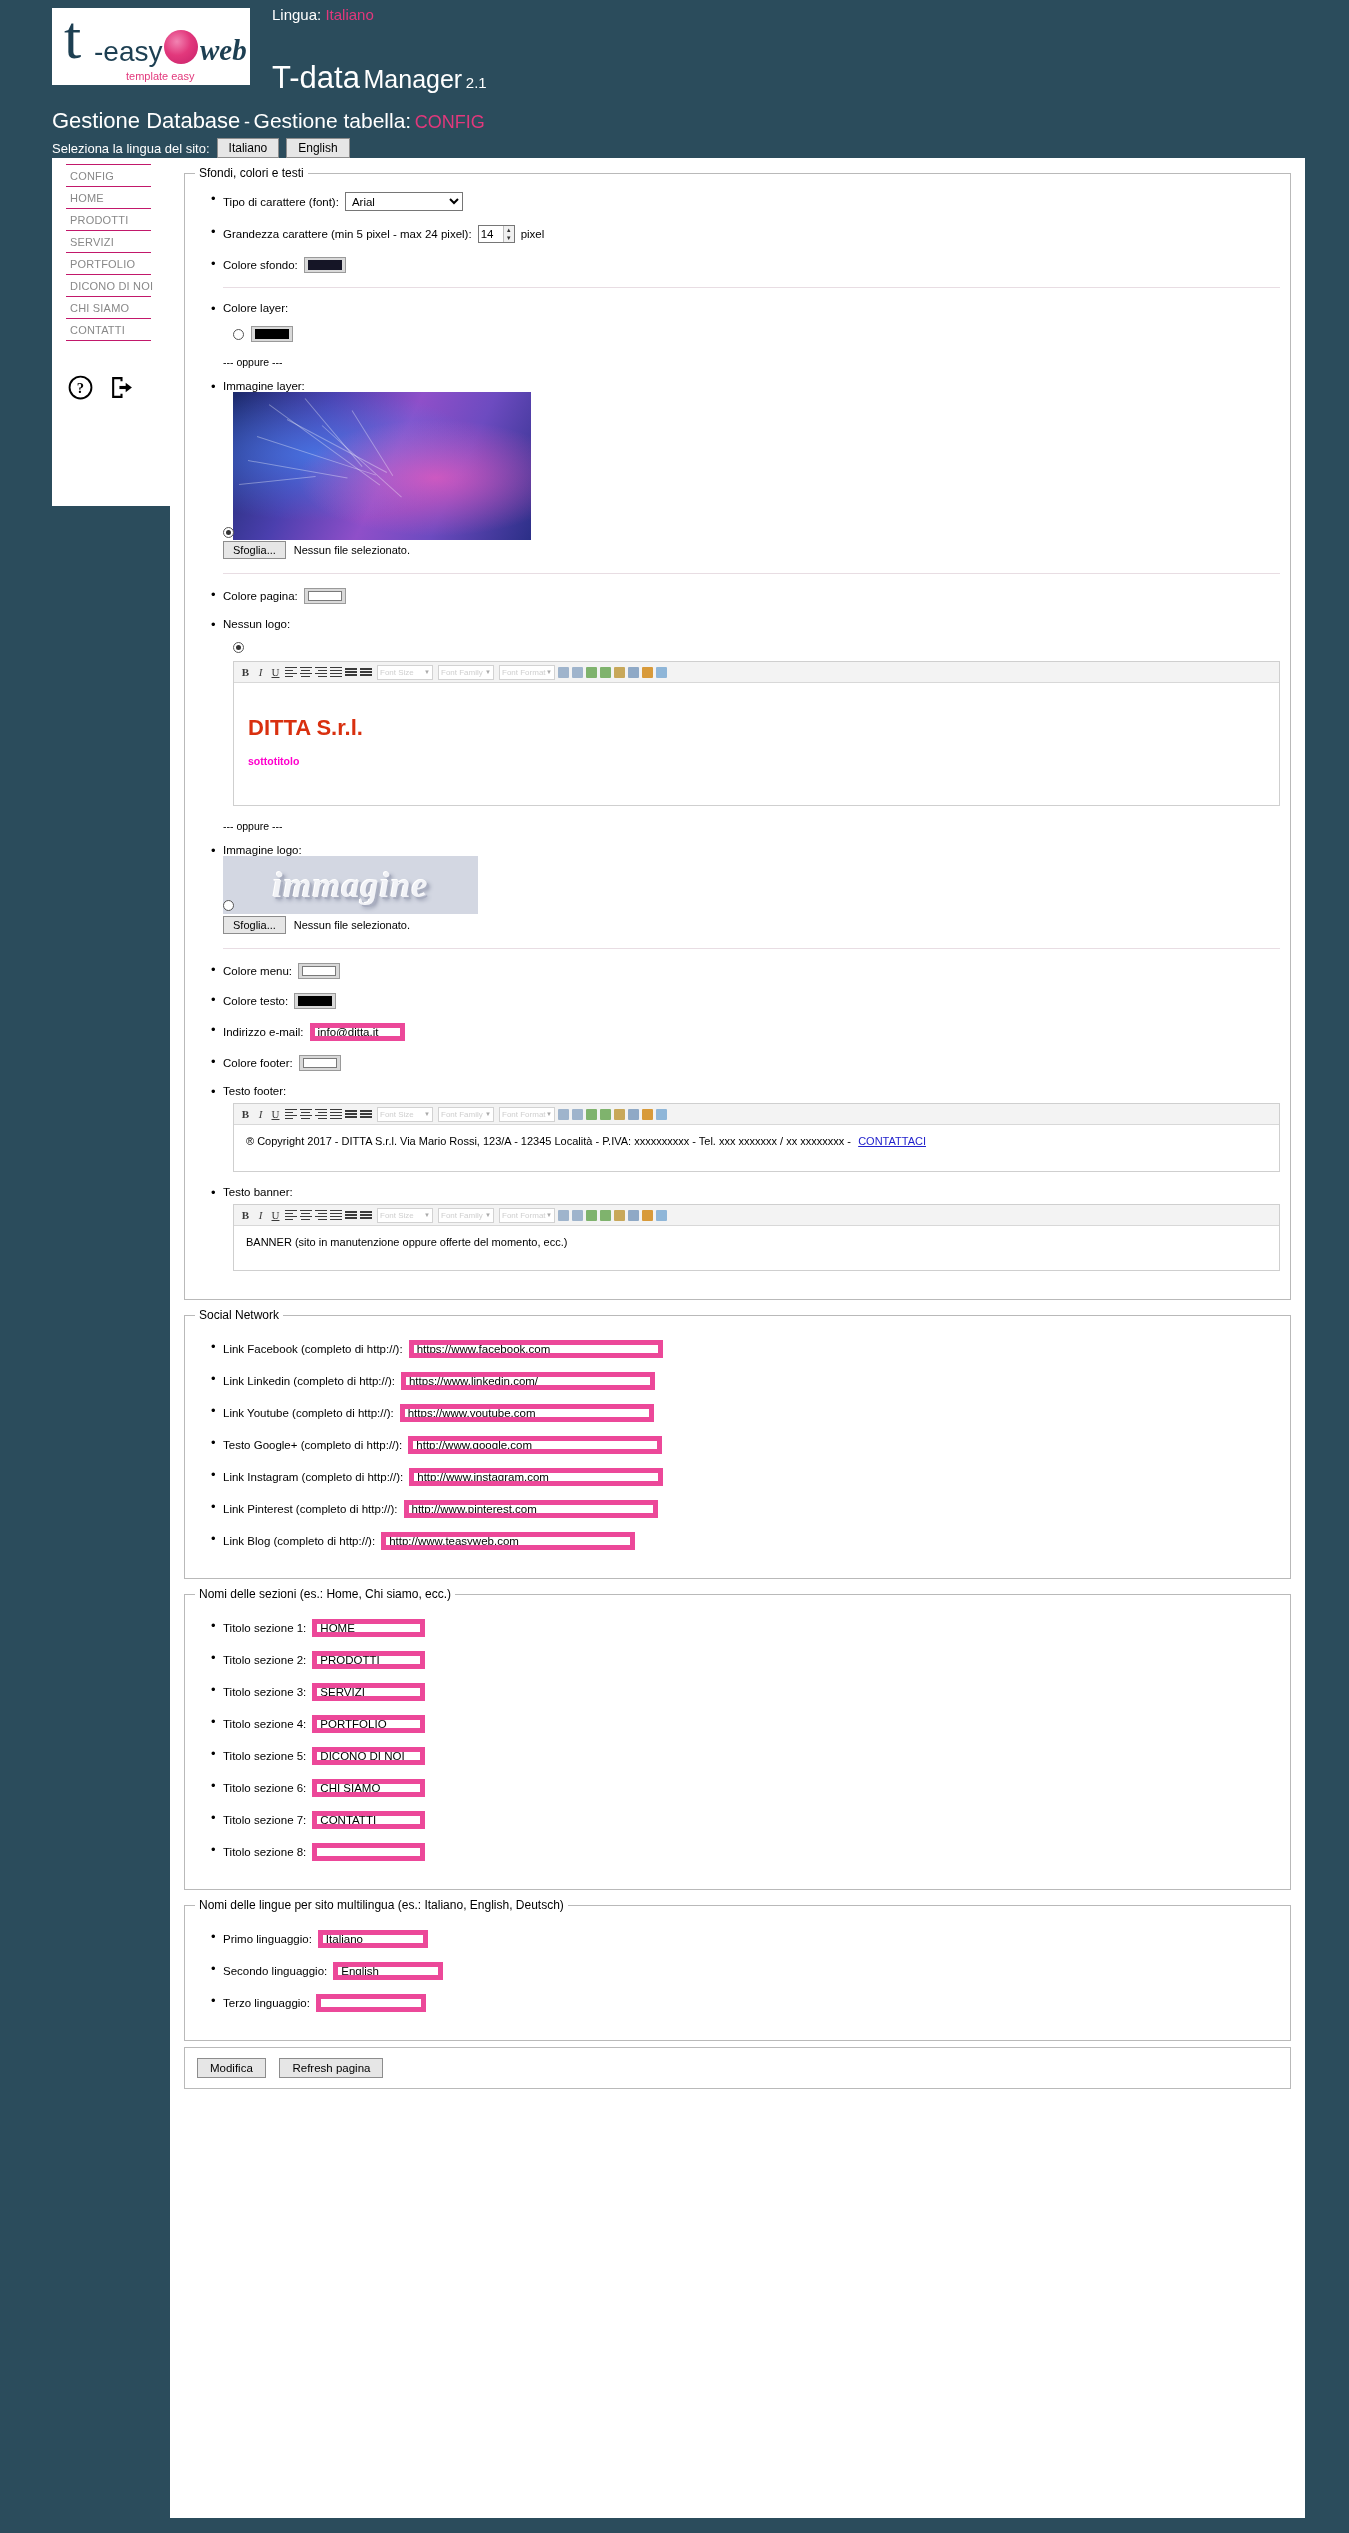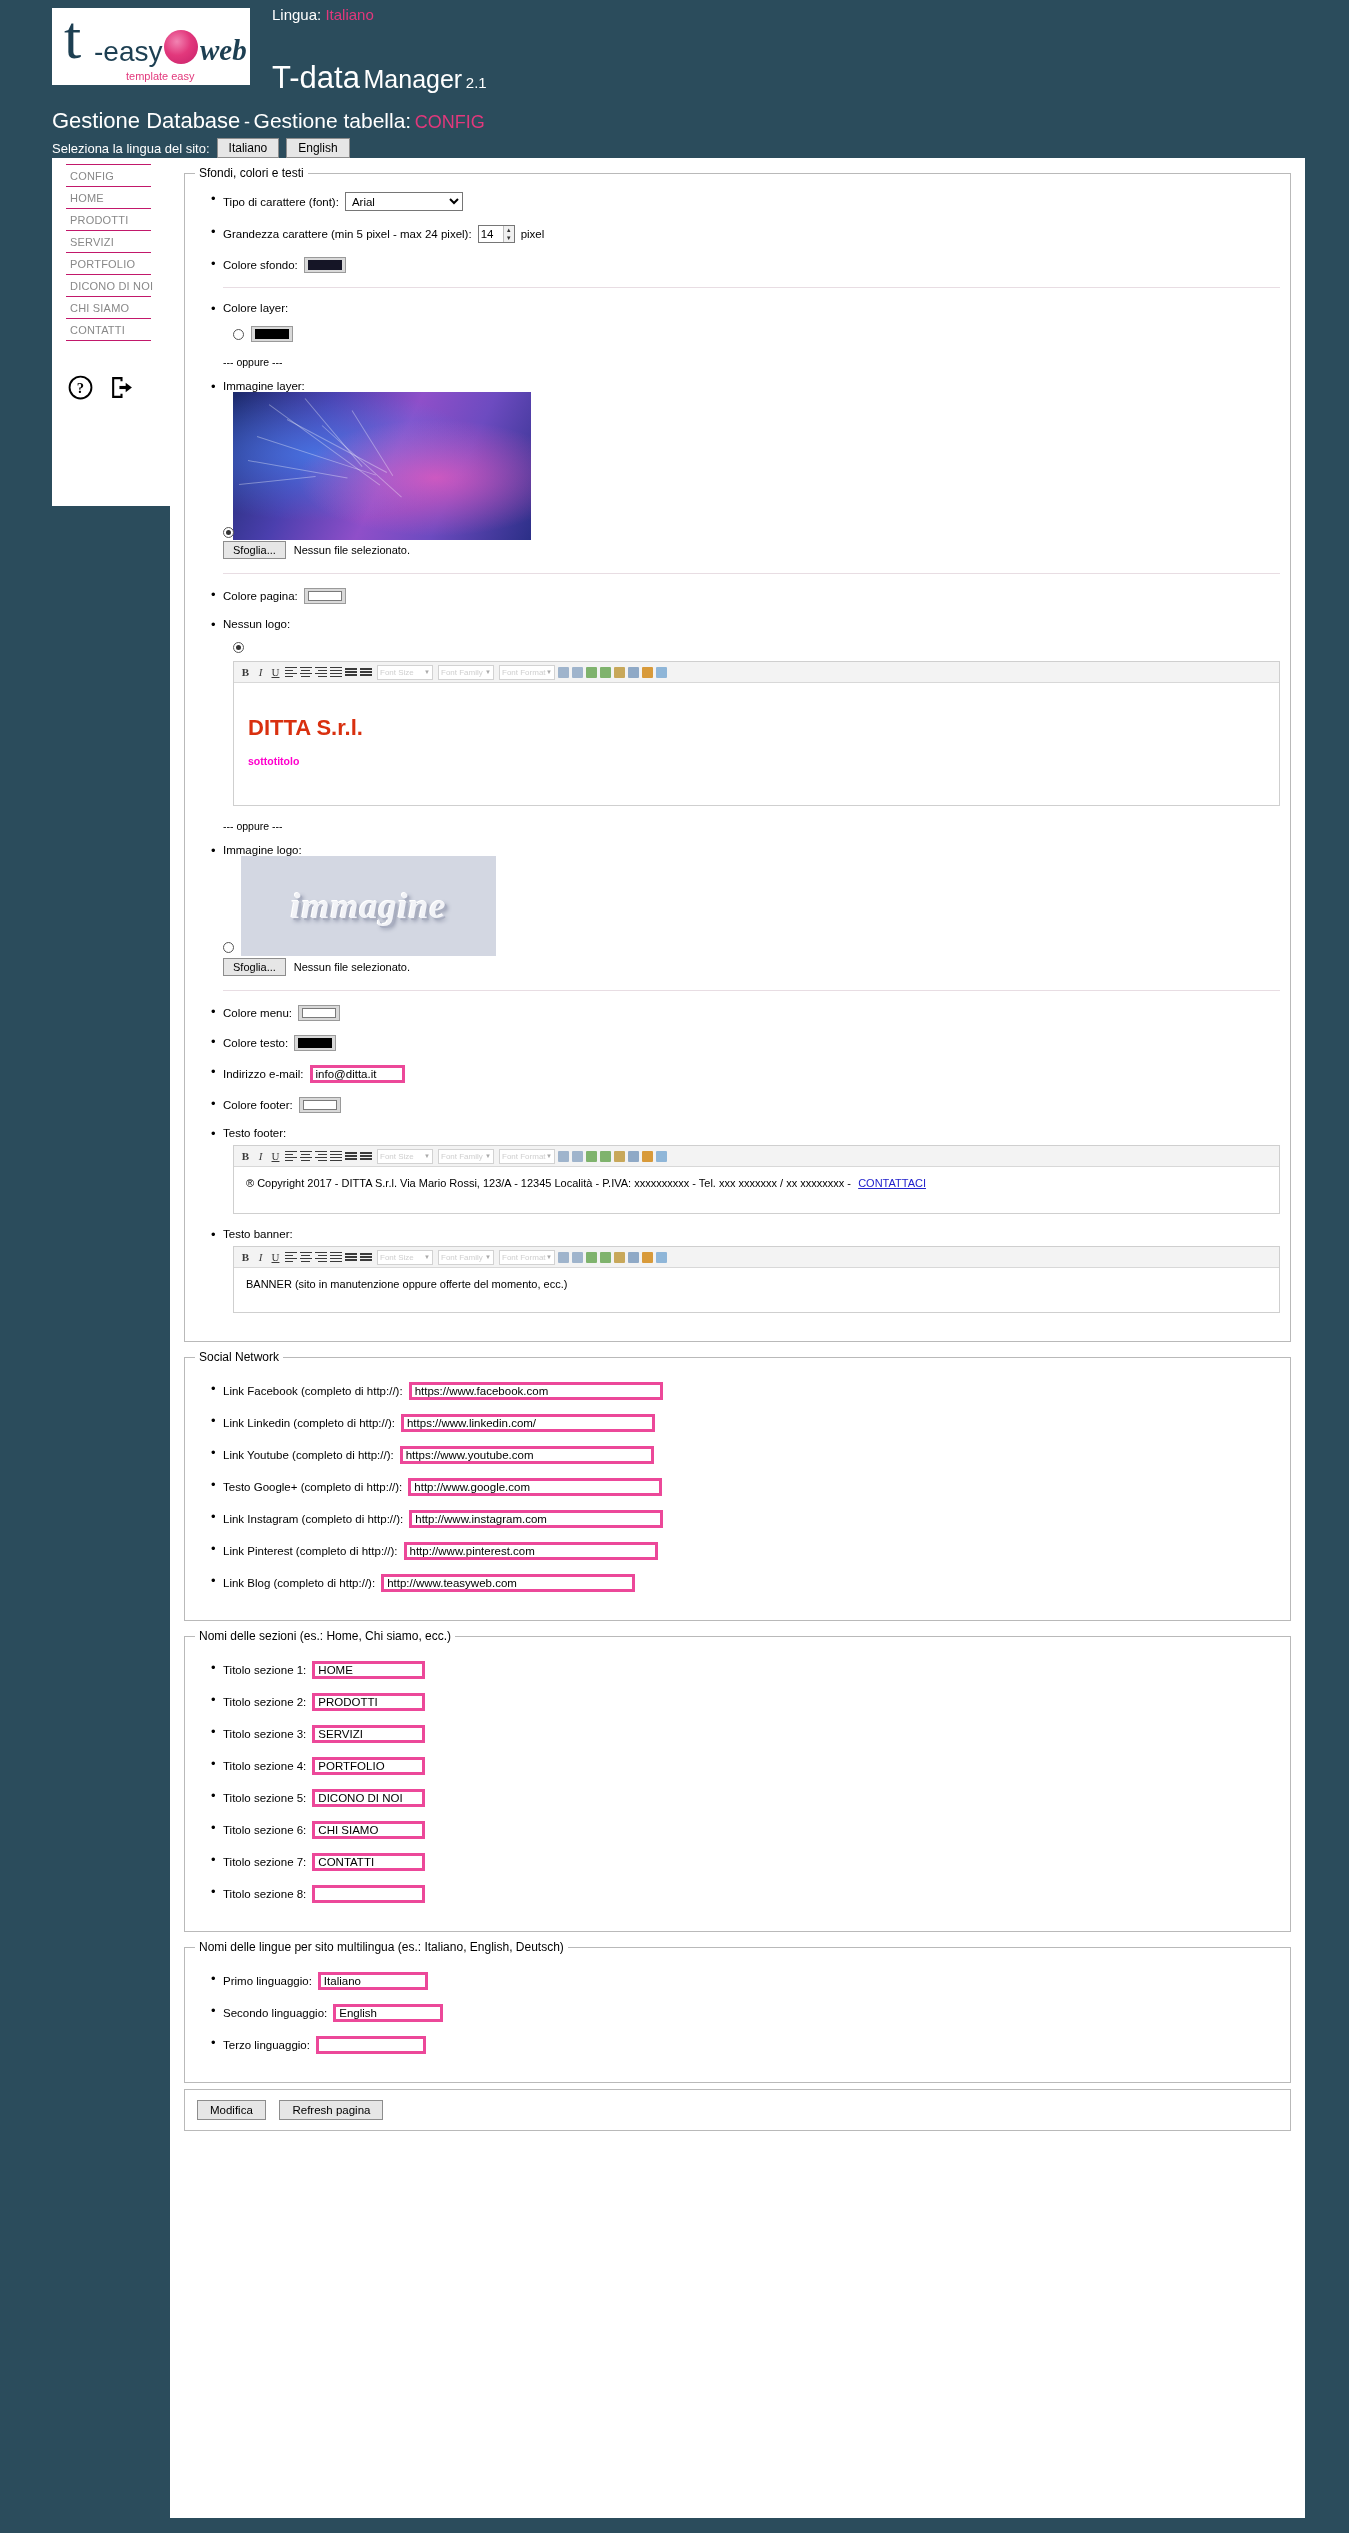--- a/index.html
+++ b/index.html
@@ -187,21 +187,21 @@
       radial-gradient(ellipse at 28% 42%, rgba(70,120,230,.85) 0%, rgba(70,120,230,0) 55%),
       linear-gradient(115deg, #1b2a6b 0%, #4b3fae 28%, #8f4fc9 52%, #6d4bc0 72%, #2b2f87 100%);
       position:relative; overflow:hidden;
   }
   .layer-img .streak {
     position:absolute; background:rgba(255,255,255,.35);
     transform-origin:left center;
   }
 
   .logo-img-preview {
-    width:255px; height:100px; margin-left:18px;
+    width:255px; height:58px; margin-left:0;
     background:#d3d7e2; display:flex; align-items:center; justify-content:center;
   }
   .logo-img-preview span {
     font-family:"Liberation Serif", serif;
     font-style:italic; font-weight:bold; font-size:36px;
     color:#f2f3f7;
     text-shadow: 2px 2px 0 #a9aec0, -1px -1px 0 #ffffff, 3px 3px 4px #8a90a5;
     letter-spacing:1px;
   }
 
@@ -234,21 +234,21 @@
 
   .ed-title { font-size:22px; font-weight:bold; color:#d9300f; margin:22px 0 0 6px; }
   .ed-sub { font-size:10.5px; font-weight:bold; color:#ff00cc; margin:14px 0 10px 6px; }
   .ed-text { font-size:11px; color:#000; margin:4px 0 0 4px; }
   .ed-link { color:#2222cc; text-decoration:underline; }
 
   
   input.txt {
     font-family:"Liberation Sans", sans-serif;
     font-size:11.5px; height:18px; padding:1px 3px;
-    border:3px solid #ec4899; background:#fff; color:#000;
+    border:5px solid #ec4899; background:#fff; color:#000;
   }
   .w-link  { width:254px; }
   .w-sec   { width:113px; }
   .w-lang  { width:110px; }
   .w-email { width:95px; }
 
   
   .btnbar { border:1px solid #b9b9b9; padding:10px 12px; margin-top:-2px; }
   .form-btn {
     font-family:"Liberation Sans", sans-serif;

